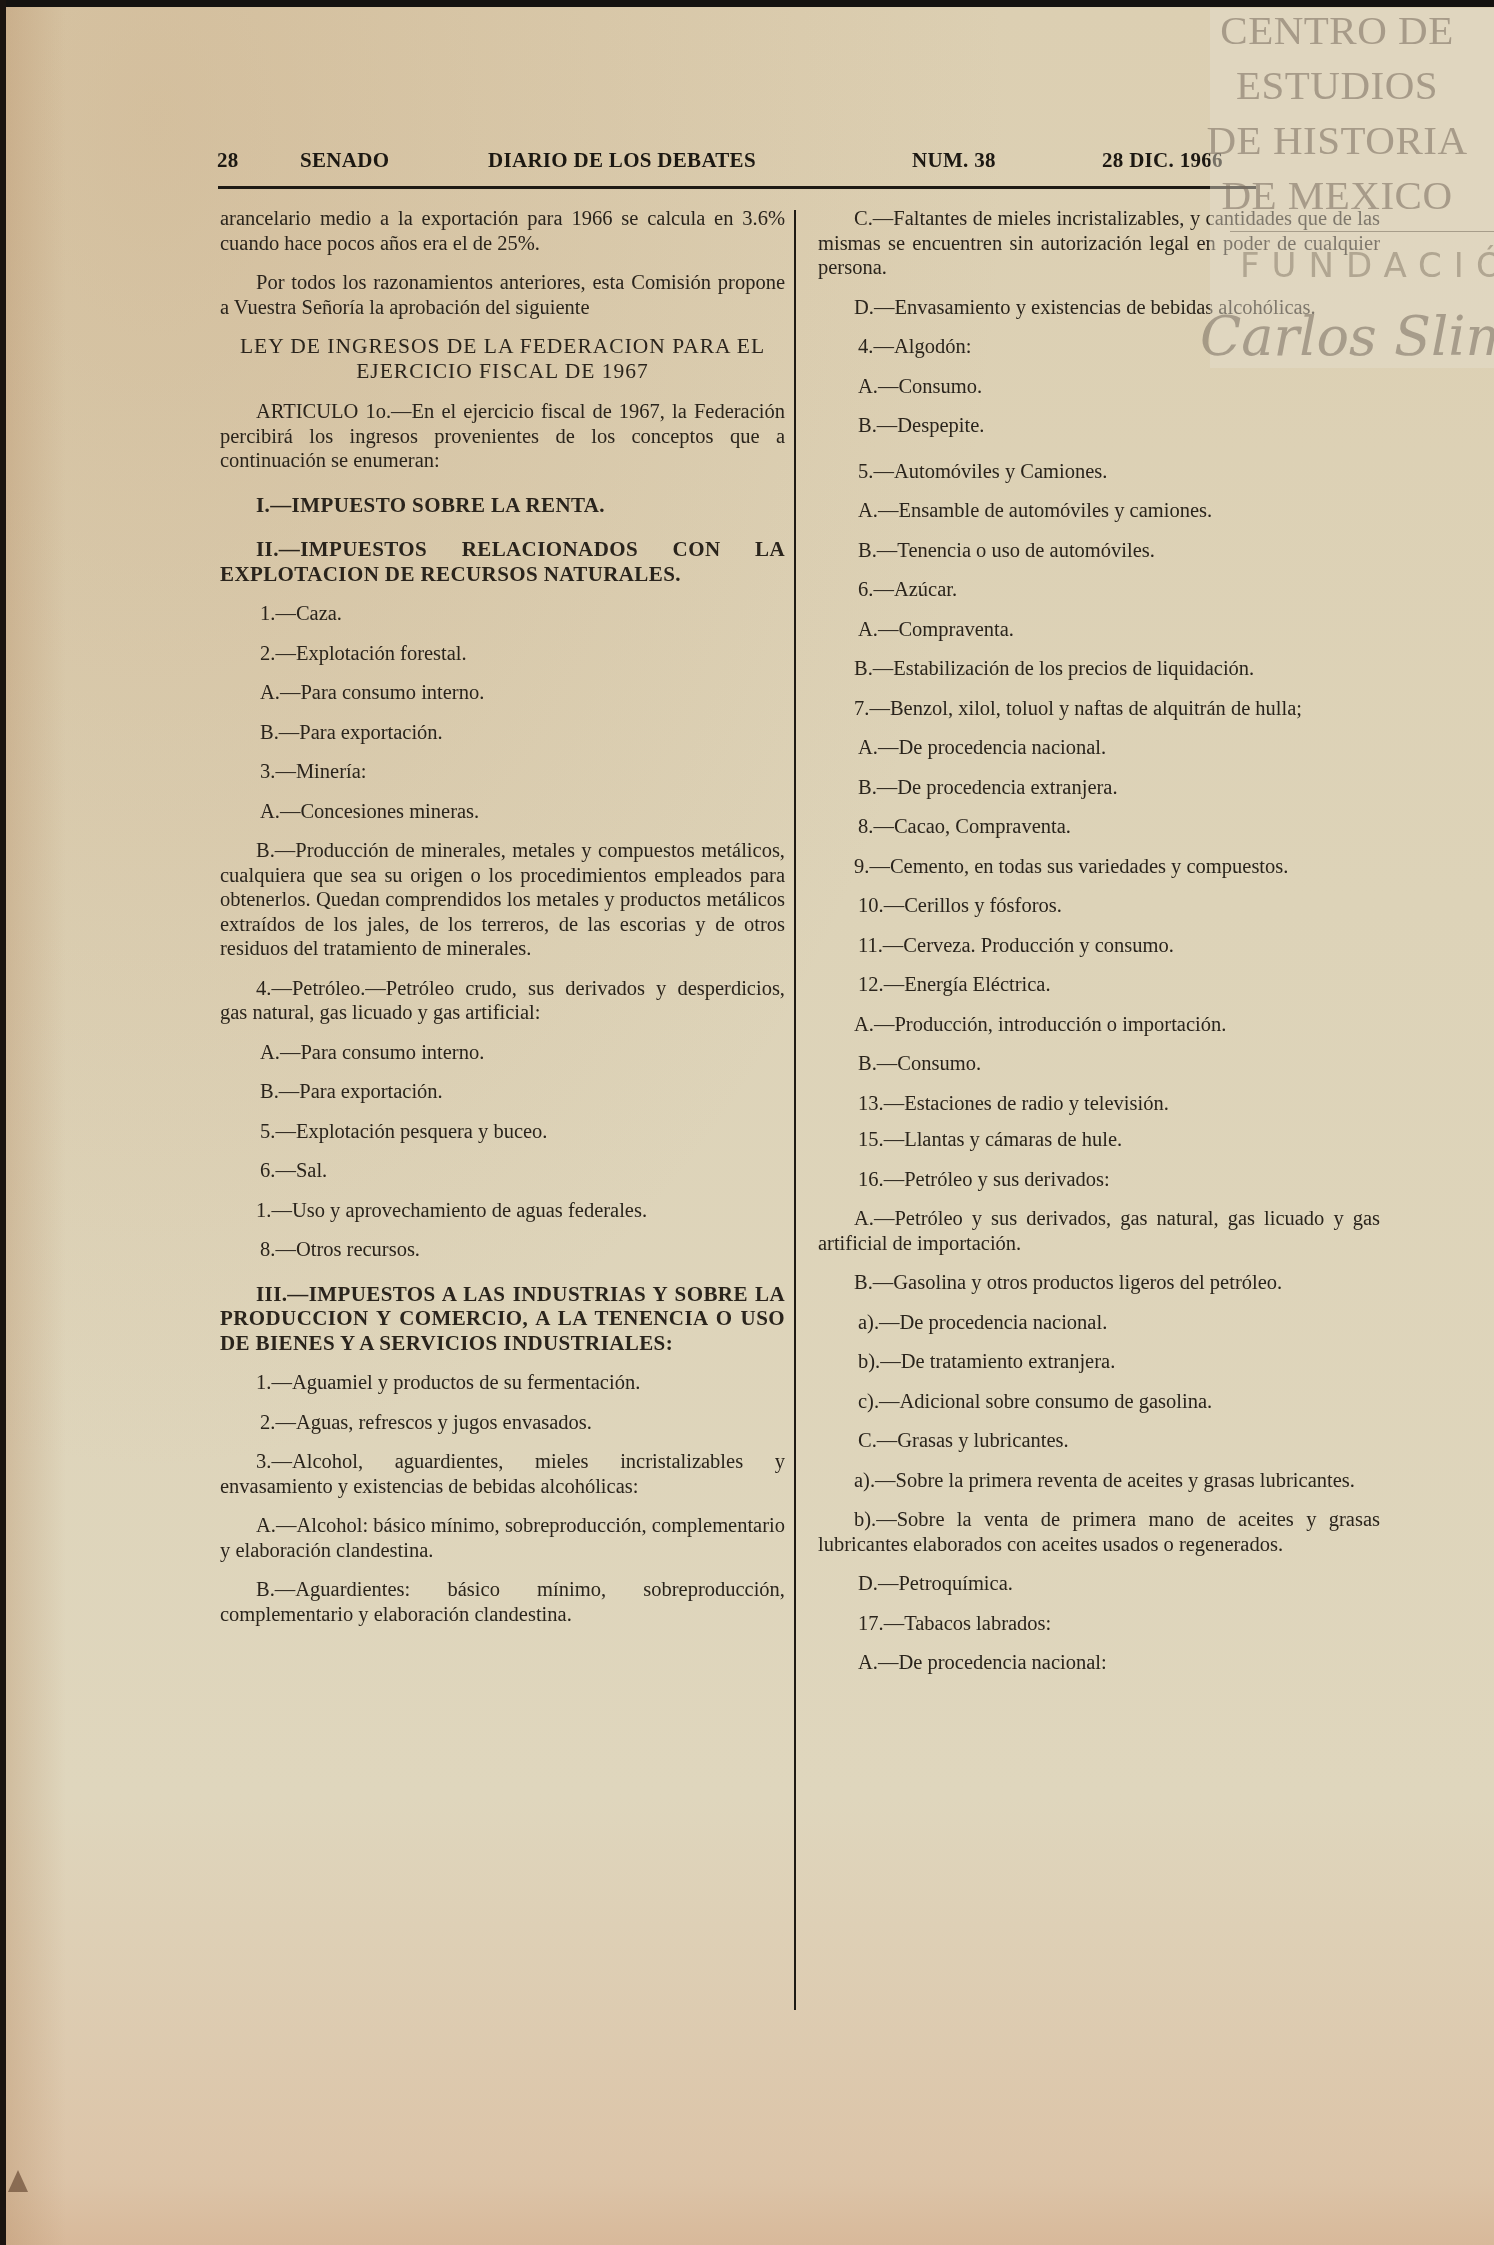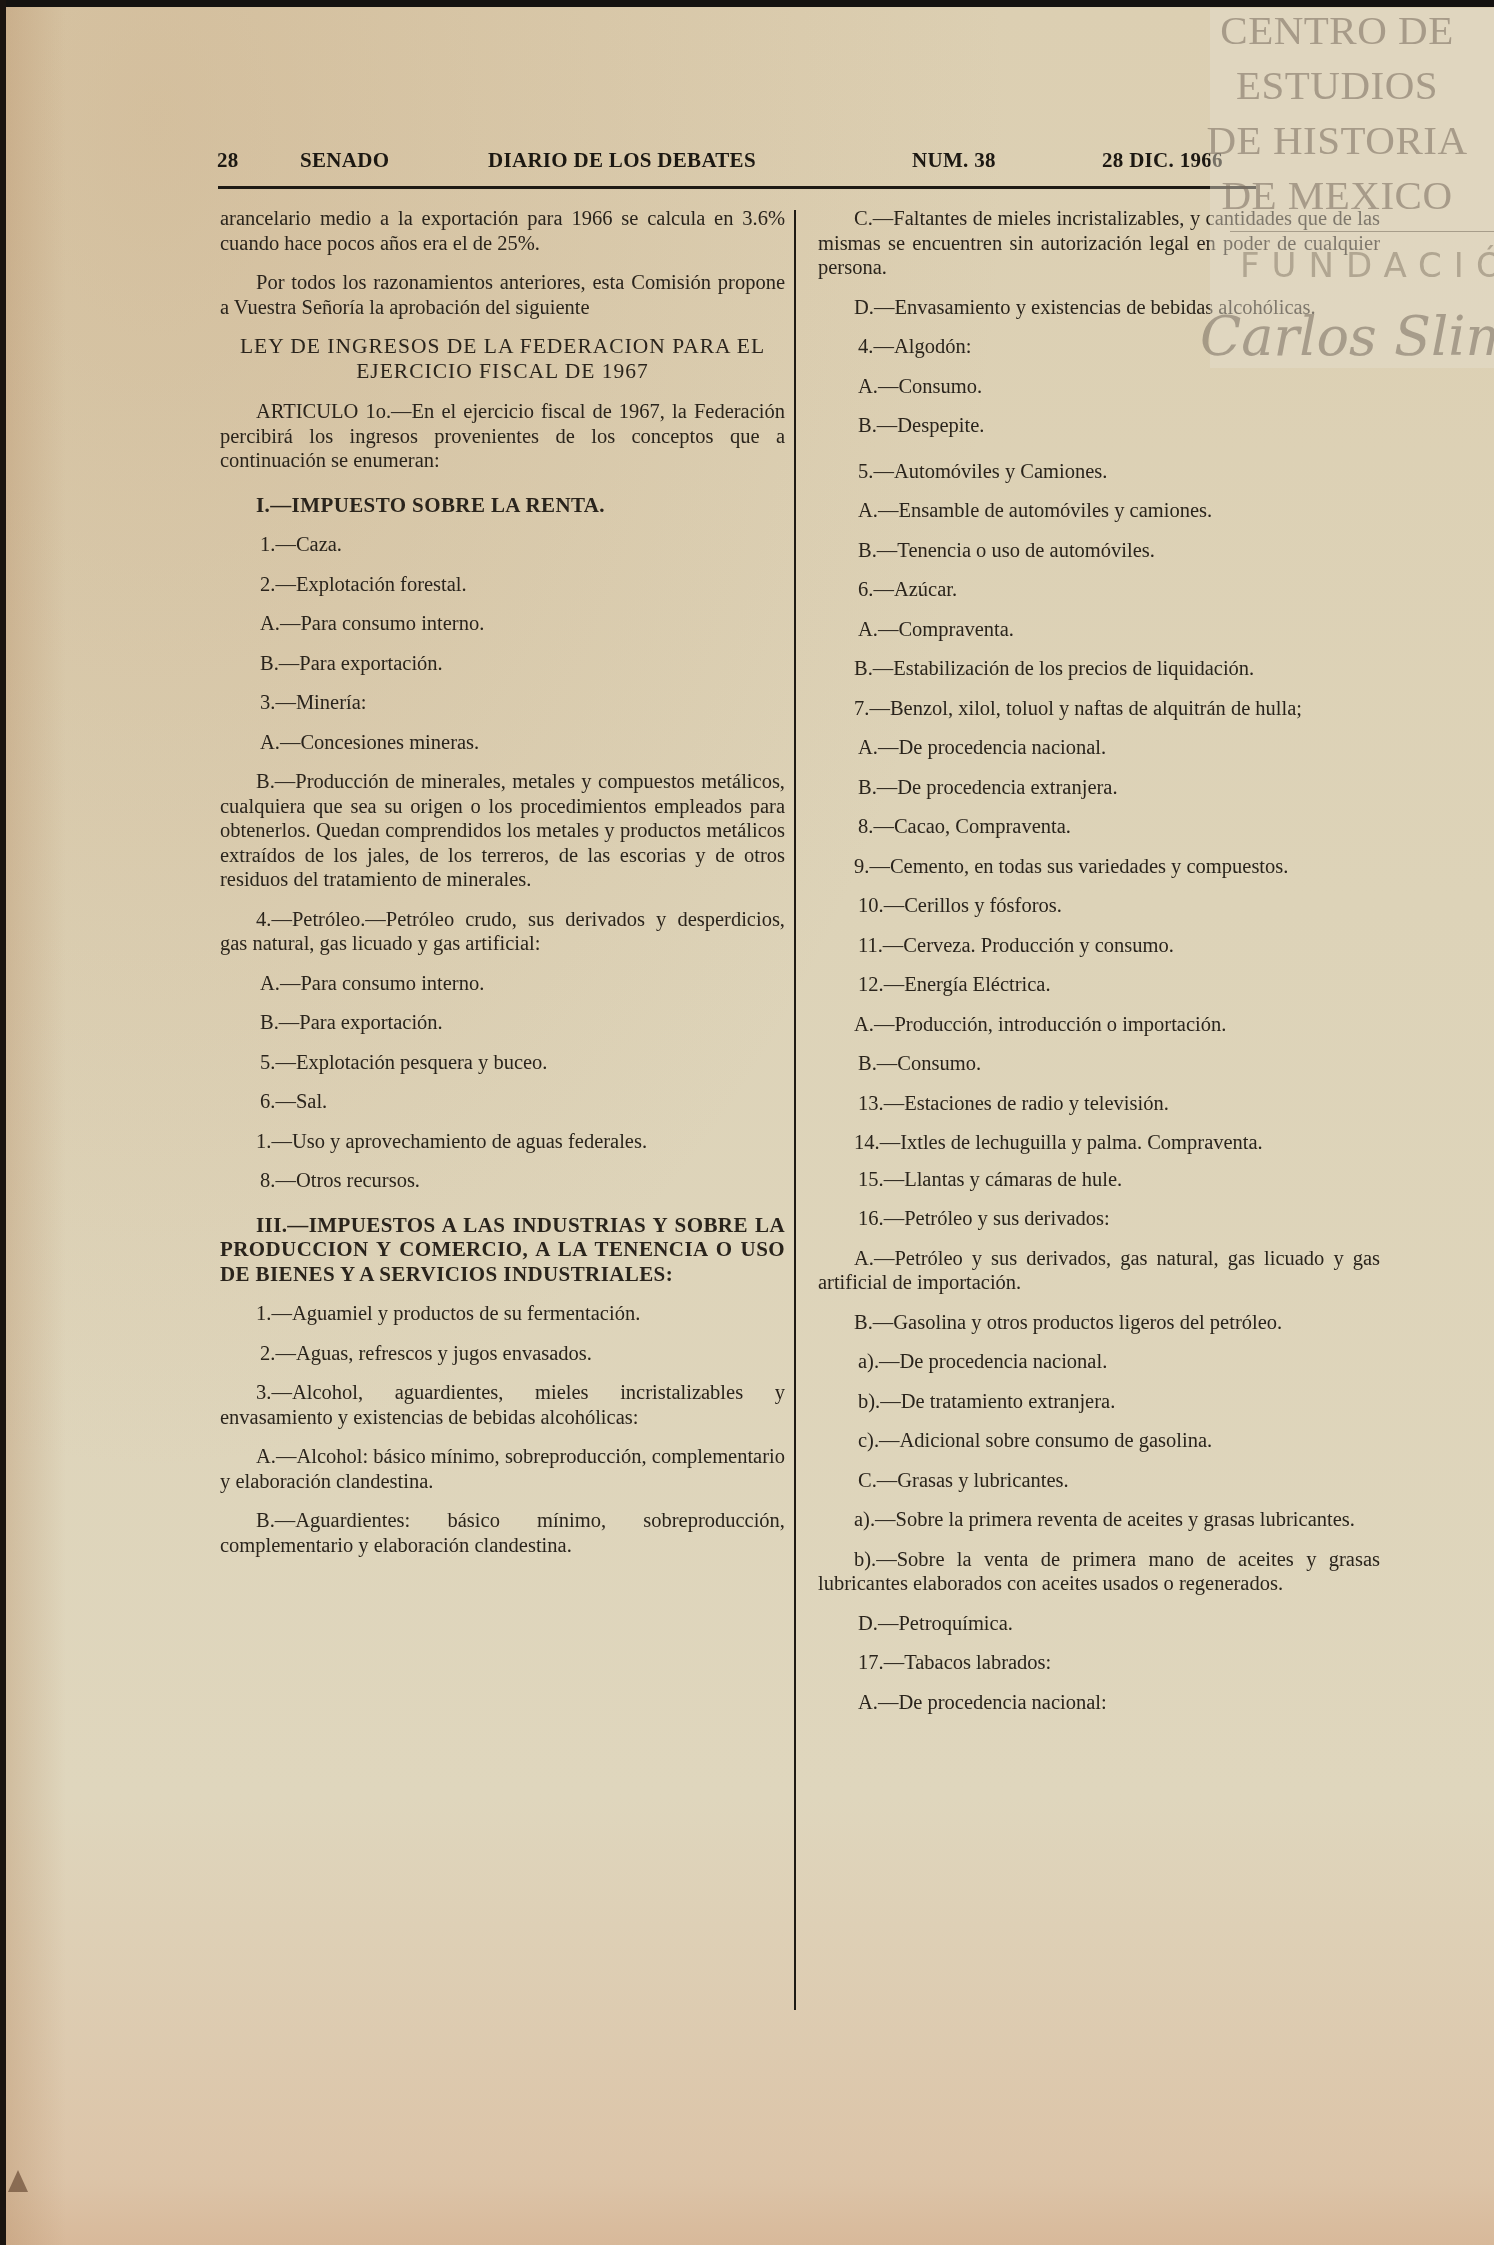--- a/index.html
+++ b/index.html
@@ -88,20 +88,21 @@
 </div>
 <div class="header-rule"></div>
 <div class="col-divider"></div>
 
 <div class="col col-left" id="col-left">
     <p class="p" style="margin-top: 0px;">arancelario medio a la exportación para 1966 se calcula en 3.6% cuando hace pocos años era el de 25%.</p>
     <p class="p indent" style="margin-top: 15px;">Por todos los razonamientos anteriores, esta Comisión propone a Vuestra Señoría la aprobación del siguiente</p>
     <p class="p heading-law" style="margin-top: 15px;">LEY DE INGRESOS DE LA FEDERACION PARA EL EJERCICIO FISCAL DE 1967</p>
     <p class="p indent" style="margin-top: 15px;">ARTICULO 1o.—En el ejercicio fiscal de 1967, la Federación percibirá los ingresos provenientes de los conceptos que a continuación se enumeran:</p>
     <p class="p bold-head indent" style="margin-top: 20px;">I.—IMPUESTO SOBRE LA RENTA.</p>
+    <p class="p bold-head indent" style="margin-top: 20px;">II.—IMPUESTOS RELACIONADOS CON LA EXPLOTACION DE RECURSOS NATURALES.</p>
     <p class="p item" style="margin-top: 15px;">1.—Caza.</p>
     <p class="p item" style="margin-top: 15px;">2.—Explotación forestal.</p>
     <p class="p item" style="margin-top: 15px;">A.—Para consumo interno.</p>
     <p class="p item" style="margin-top: 15px;">B.—Para exportación.</p>
     <p class="p item" style="margin-top: 15px;">3.—Minería:</p>
     <p class="p item" style="margin-top: 15px;">A.—Concesiones mineras.</p>
     <p class="p indent" style="margin-top: 15px;">B.—Producción de minerales, metales y compuestos metálicos, cualquiera que sea su origen o los procedimientos empleados para obtenerlos. Quedan comprendidos los metales y productos metálicos extraídos de los jales, de los terreros, de las escorias y de otros residuos del tratamiento de minerales.</p>
     <p class="p indent" style="margin-top: 15px;">4.—Petróleo.—Petróleo crudo, sus derivados y desperdicios, gas natural, gas licuado y gas artificial:</p>
     <p class="p item" style="margin-top: 15px;">A.—Para consumo interno.</p>
     <p class="p item" style="margin-top: 15px;">B.—Para exportación.</p>
@@ -132,21 +133,20 @@
     <p class="p item" style="margin-top: 15px;">A.—De procedencia nacional.</p>
     <p class="p item" style="margin-top: 15px;">B.—De procedencia extranjera.</p>
     <p class="p item" style="margin-top: 15px;">8.—Cacao, Compraventa.</p>
     <p class="p indent" style="margin-top: 15px;">9.—Cemento, en todas sus variedades y compuestos.</p>
     <p class="p item" style="margin-top: 15px;">10.—Cerillos y fósforos.</p>
     <p class="p item" style="margin-top: 15px;">11.—Cerveza. Producción y consumo.</p>
     <p class="p item" style="margin-top: 15px;">12.—Energía Eléctrica.</p>
     <p class="p indent" style="margin-top: 15px;">A.—Producción, introducción o importación.</p>
     <p class="p item" style="margin-top: 15px;">B.—Consumo.</p>
     <p class="p item" style="margin-top: 15px;">13.—Estaciones de radio y televisión.</p>
-    <p class="p indent" style="margin-top: 15px;">14.—Ixtles de lechuguilla y palma. Compraventa.</p>
     <p class="p item" style="margin-top: 12px;">15.—Llantas y cámaras de hule.</p>
     <p class="p item" style="margin-top: 15px;">16.—Petróleo y sus derivados:</p>
     <p class="p indent" style="margin-top: 15px;">A.—Petróleo y sus derivados, gas natural, gas licuado y gas artificial de importación.</p>
     <p class="p indent" style="margin-top: 15px;">B.—Gasolina y otros productos ligeros del petróleo.</p>
     <p class="p item" style="margin-top: 15px;">a).—De procedencia nacional.</p>
     <p class="p item" style="margin-top: 15px;">b).—De tratamiento extranjera.</p>
     <p class="p item" style="margin-top: 15px;">c).—Adicional sobre consumo de gasolina.</p>
     <p class="p item" style="margin-top: 15px;">C.—Grasas y lubricantes.</p>
     <p class="p indent" style="margin-top: 15px;">a).—Sobre la primera reventa de aceites y grasas lubricantes.</p>
     <p class="p indent" style="margin-top: 15px;">b).—Sobre la venta de primera mano de aceites y grasas lubricantes elaborados con aceites usados o regenerados.</p>

